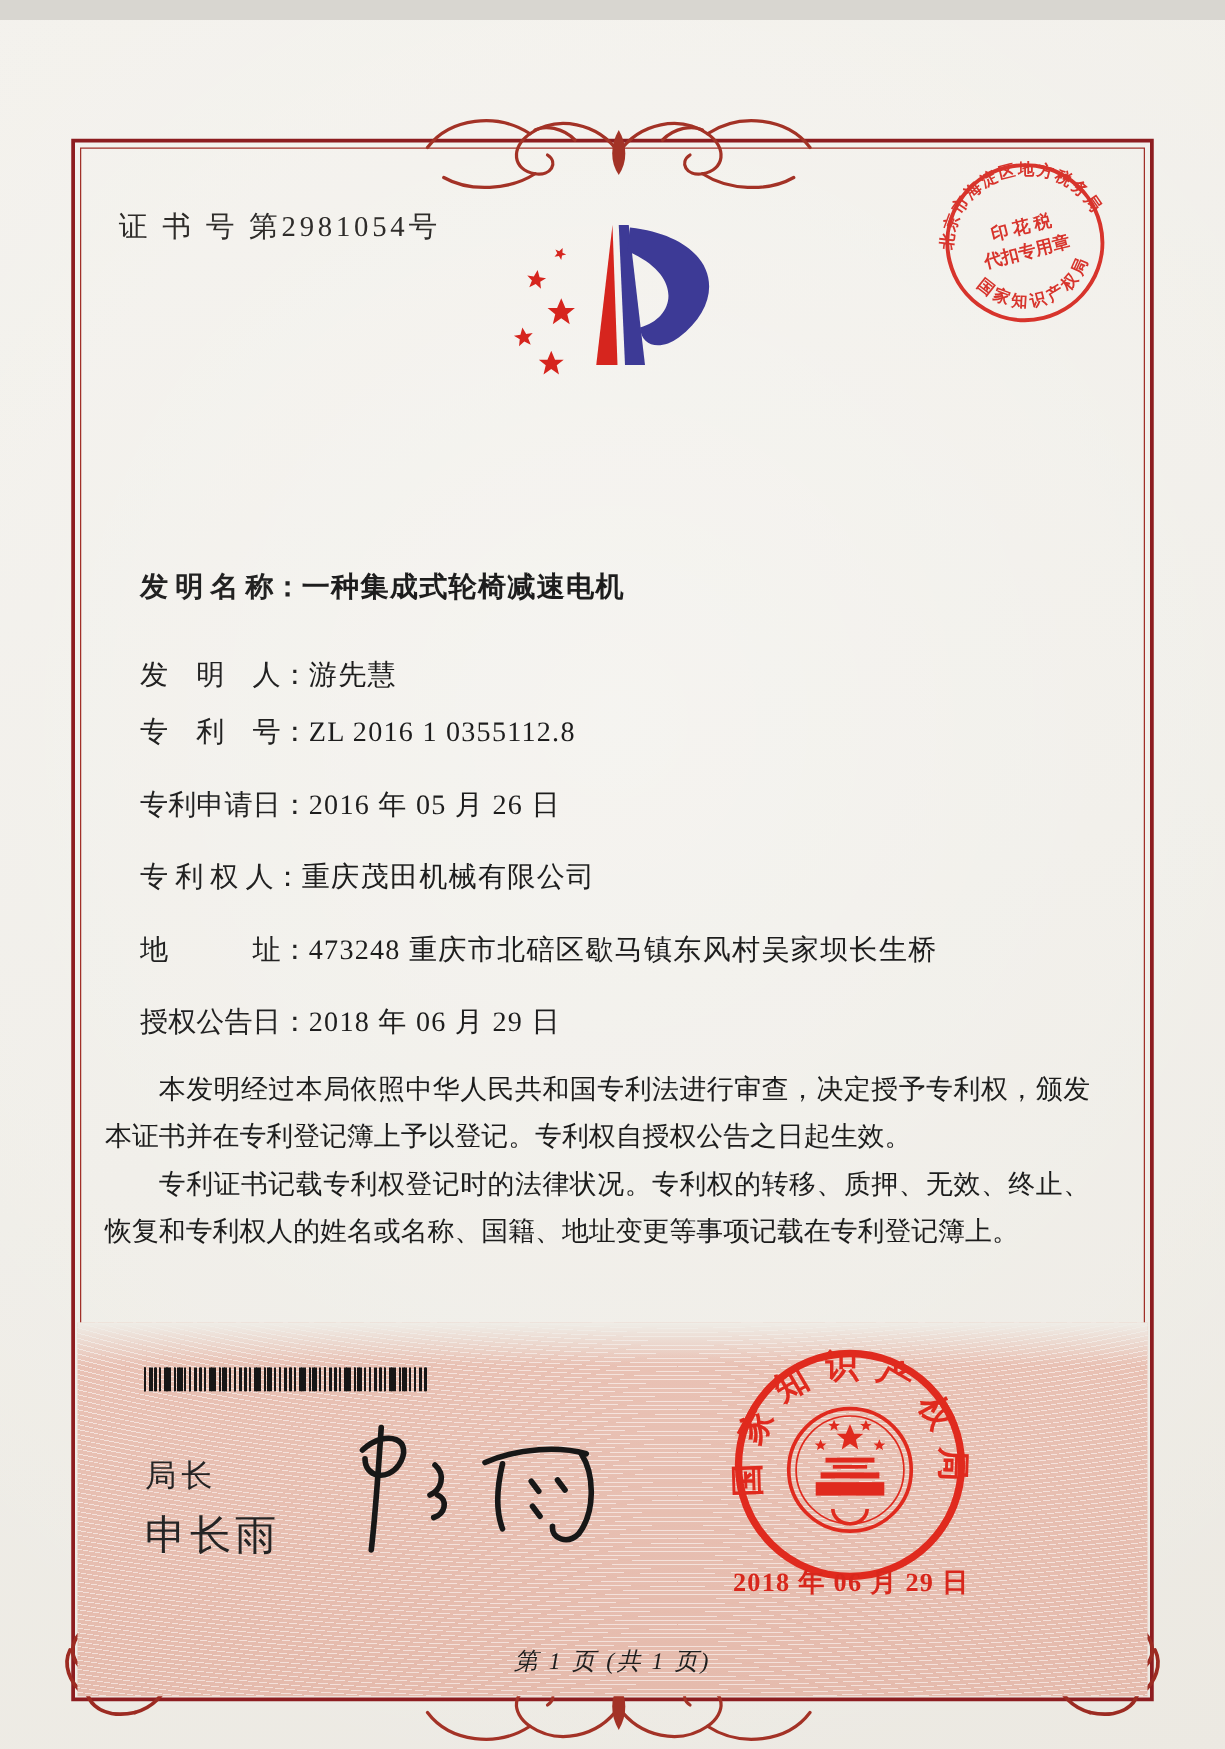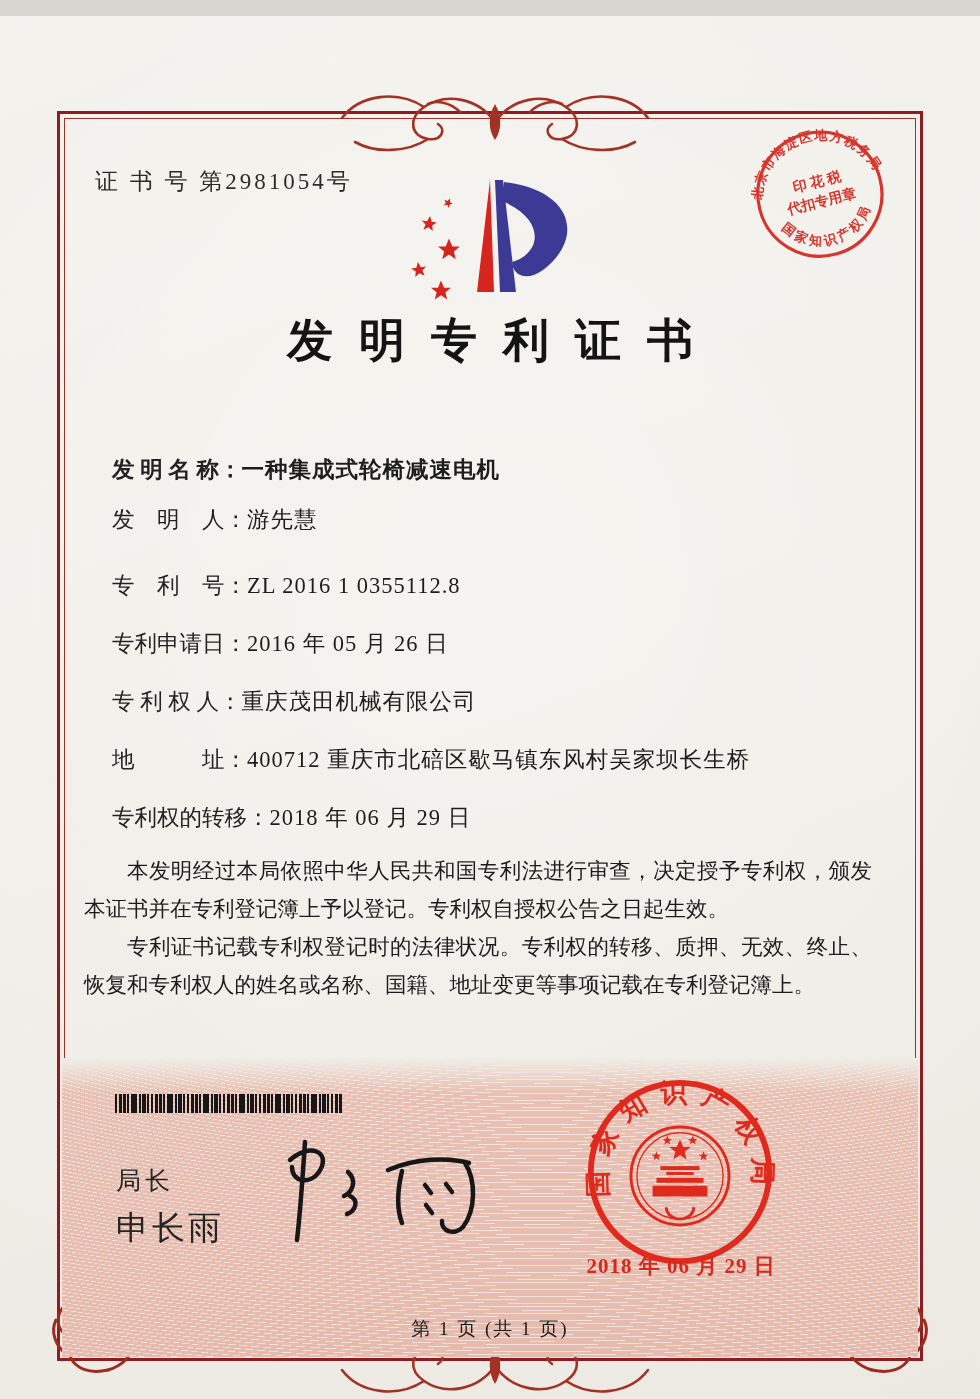--- a/index.html
+++ b/index.html
@@ -50,21 +50,21 @@
       repeating-linear-gradient(90deg,#161616 0 2px,transparent 2px 4px),
       repeating-linear-gradient(90deg,#161616 0 1px,transparent 1px 6px),
       repeating-linear-gradient(90deg,#161616 0 2px,transparent 2px 9px);
   }
   .comm-title{position:absolute;left:116px;top:1148px;font-size:25px;letter-spacing:4px;color:#242424;}
   .comm-name{position:absolute;left:116px;top:1190px;font-size:33px;letter-spacing:3px;color:#242424;}
   .signature{position:absolute;left:252px;top:1114px;}
   .seal{position:absolute;left:582px;top:1058px;}
   .seal-date{position:absolute;left:586px;top:1236px;width:190px;text-align:center;
     font-size:21px;color:#d8271c;font-weight:bold;letter-spacing:1px;}
-  .footer{position:absolute;left:0;top:1300px;width:100%;text-align:center;font-size:19px;color:#1e1e1e;letter-spacing:2px;}
+  .footer{position:absolute;left:0;top:1300px;width:100%;text-align:center;font-size:19px;color:#1e1e1e;letter-spacing:2px;font-style:italic;}
   .orn{position:absolute;}
 </style>
 </head>
 <body>
 
 <div class="page">
 
   <div class="frame">
     <div class="frame-inner"></div>
   </div>
@@ -144,43 +144,42 @@
     <text font-size="13" fill="#d5261e" font-weight="bold" letter-spacing="1.5">
       <textPath href="#taxTop" startOffset="50%" text-anchor="middle">北京市海淀区地方税务局</textPath>
     </text>
     <text x="72" y="64" font-size="14" fill="#d5261e" font-weight="bold" text-anchor="middle">印 花 税</text>
     <text x="72" y="84" font-size="14" fill="#d5261e" font-weight="bold" text-anchor="middle">代扣专用章</text>
     <text font-size="13" fill="#d5261e" font-weight="bold" letter-spacing="3">
       <textPath href="#taxBot" startOffset="50%" text-anchor="middle">国家知识产权局</textPath>
     </text>
   </svg>
 
-  <div class="title">发明专利证书</div>
 
   <div class="fields">
     <div class="frow" style="top:0;font-weight:bold;">
       <span class="flabel">发 明 名 称：</span><span class="fvalue">一种集成式轮椅减速电机</span>
     </div>
-    <div class="frow" style="top:50px;font-family:Liberation Mono, monospace;">
+    <div class="frow" style="top:70px;font-family:Liberation Mono, monospace;">
       <span class="flabel">发　明　人：</span><span class="fvalue">游先慧</span>
     </div>
     <div class="frow" style="top:116px;">
       <span class="flabel">专　利　号：</span><span class="fvalue">ZL 2016 1 0355112.8</span>
     </div>
     <div class="frow" style="top:174px;">
       <span class="flabel">专利申请日：</span><span class="fvalue">2016 年 05 月 26 日</span>
     </div>
     <div class="frow" style="top:232px;">
       <span class="flabel">专 利 权 人：</span><span class="fvalue">重庆茂田机械有限公司</span>
     </div>
     <div class="frow" style="top:290px;">
-      <span class="flabel">地　　　址：</span><span class="fvalue">400712 重庆市北碚区歇马镇东风村吴家坝长生桥</span>
+      <span class="flabel">地　　　址：</span><span class="fvalue">473248 重庆市北碚区歇马镇东风村吴家坝长生桥</span>
     </div>
     <div class="frow" style="top:348px;width:780px;">
-      <span class="flabel">专利权的转移：</span><span class="fvalue">2018 年 06 月 29 日</span>
+      <span class="flabel">授权公告日：</span><span class="fvalue">2018 年 06 月 29 日</span>
     </div>
   </div>
 
   <div class="paras">
     <p>本发明经过本局依照中华人民共和国专利法进行审查，决定授予专利权，颁发本证书并在专利登记簿上予以登记。专利权自授权公告之日起生效。</p>
     <p>专利证书记载专利权登记时的法律状况。专利权的转移、质押、无效、终止、恢复和专利权人的姓名或名称、国籍、地址变更等事项记载在专利登记簿上。</p>
   </div>
 
   <div class="pink-band"></div>
 

